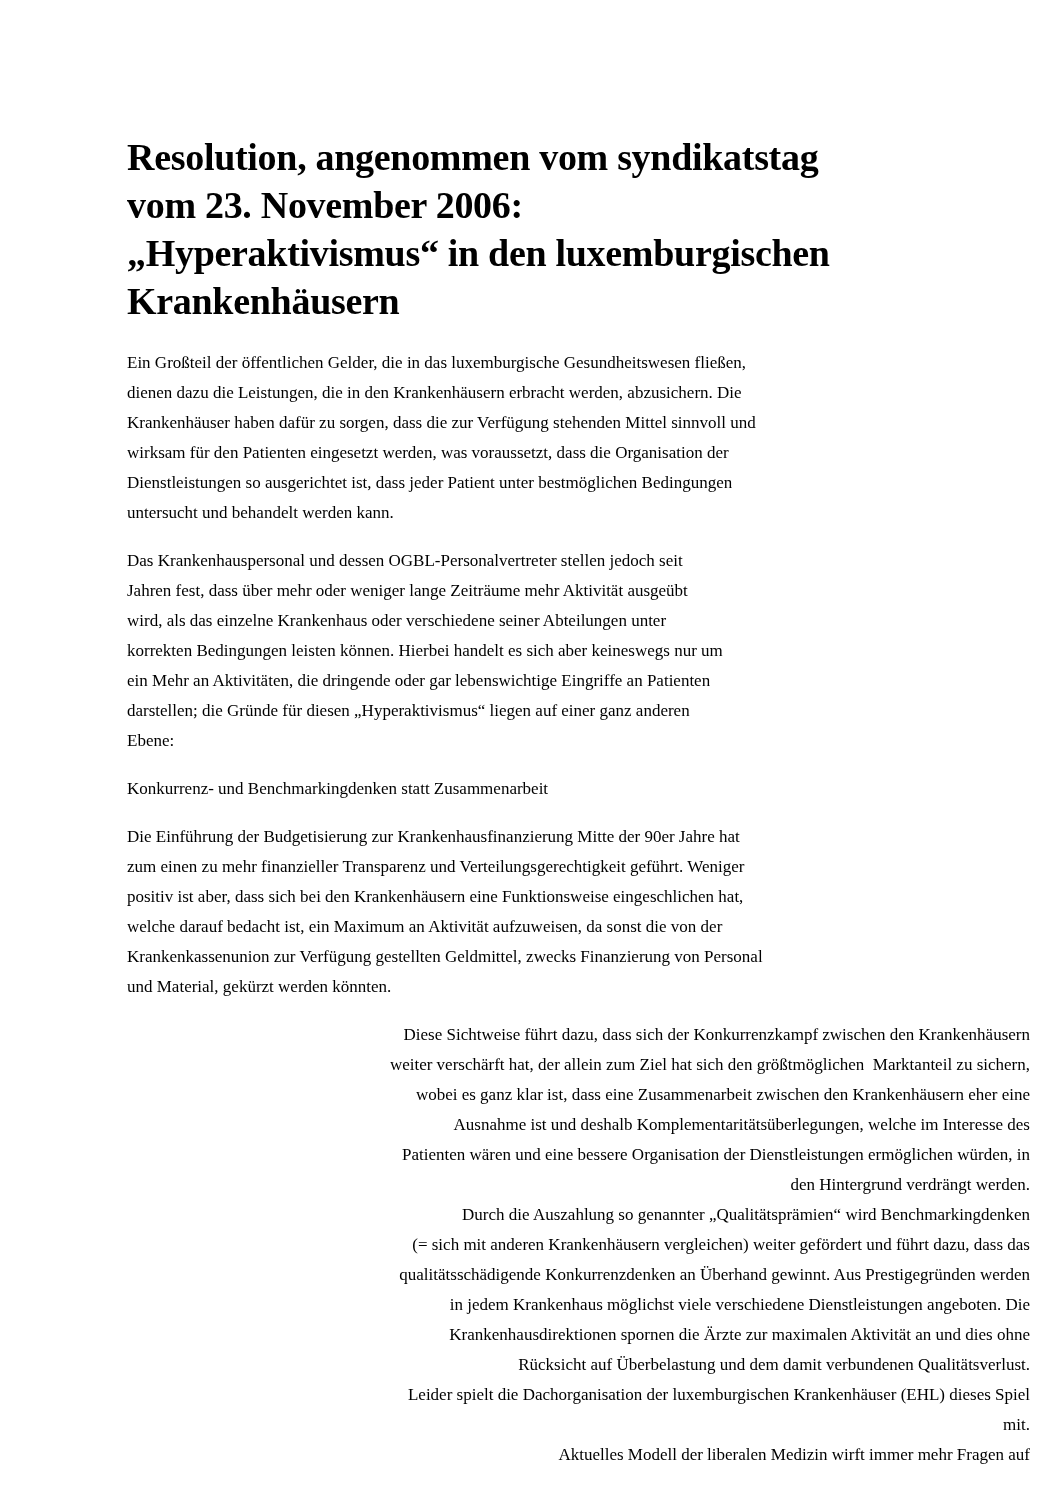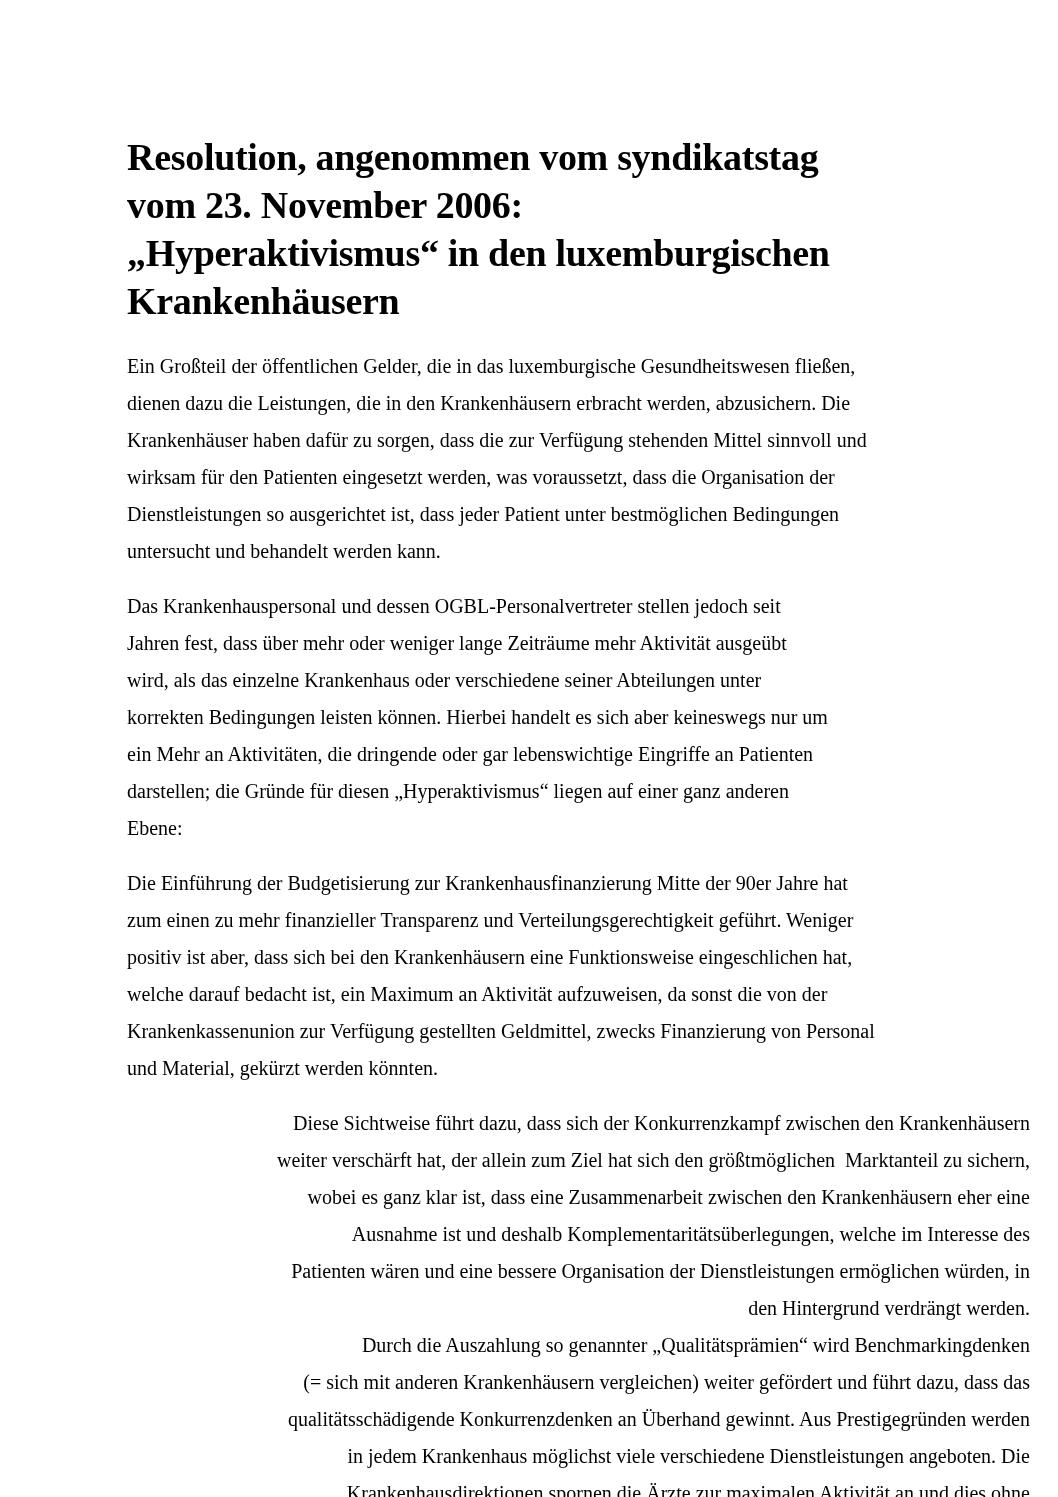--- a/index.html
+++ b/index.html
@@ -21,22 +21,22 @@
   .doc-title {
     margin: 0 0 23px 0;
     font-size: 38px;
     line-height: 48px;
     font-weight: bold;
     white-space: pre-line;
     letter-spacing: -0.3px;
   }
   .para {
     margin: 0 0 18px 0;
-    font-size: 20px;
-    line-height: 37px;
+    font-size: 17px;
+    line-height: 30px;
     font-weight: normal;
     white-space: pre-line;
   }
   .para.bold {
     font-weight: normal;
   }
   .para.m0 {
     margin-bottom: 0;
     text-align: right;
   }
@@ -59,20 +59,21 @@
 untersucht und behandelt werden kann.</p>
 
   <p class="para bold">Das Krankenhauspersonal und dessen OGBL-Personalvertreter stellen jedoch seit
 Jahren fest, dass über mehr oder weniger lange Zeiträume mehr Aktivität ausgeübt
 wird, als das einzelne Krankenhaus oder verschiedene seiner Abteilungen unter
 korrekten Bedingungen leisten können. Hierbei handelt es sich aber keineswegs nur um
 ein Mehr an Aktivitäten, die dringende oder gar lebenswichtige Eingriffe an Patienten
 darstellen; die Gründe für diesen „Hyperaktivismus“ liegen auf einer ganz anderen
 Ebene:</p>
 
+  <h2 class="para bold">Konkurrenz- und Benchmarkingdenken statt Zusammenarbeit</h2>
 
   <p class="para">Die Einführung der Budgetisierung zur Krankenhausfinanzierung Mitte der 90er Jahre hat
 zum einen zu mehr finanzieller Transparenz und Verteilungsgerechtigkeit geführt. Weniger
 positiv ist aber, dass sich bei den Krankenhäusern eine Funktionsweise eingeschlichen hat,
 welche darauf bedacht ist, ein Maximum an Aktivität aufzuweisen, da sonst die von der
 Krankenkassenunion zur Verfügung gestellten Geldmittel, zwecks Finanzierung von Personal
 und Material, gekürzt werden könnten.</p>
 
   <p class="para m0">Diese Sichtweise führt dazu, dass sich der Konkurrenzkampf zwischen den Krankenhäusern
 weiter verschärft hat, der allein zum Ziel hat sich den größtmöglichen&nbsp; Marktanteil zu sichern,
@@ -82,14 +83,15 @@
 den Hintergrund verdrängt werden.
 Durch die Auszahlung so genannter „Qualitätsprämien“ wird Benchmarkingdenken
 (= sich mit anderen Krankenhäusern vergleichen) weiter gefördert und führt dazu, dass das
 qualitätsschädigende Konkurrenzdenken an Überhand gewinnt. Aus Prestigegründen werden
 in jedem Krankenhaus möglichst viele verschiedene Dienstleistungen angeboten. Die
 Krankenhausdirektionen spornen die Ärzte zur maximalen Aktivität an und dies ohne
 Rücksicht auf Überbelastung und dem damit verbundenen Qualitätsverlust.
 Leider spielt die Dachorganisation der luxemburgischen Krankenhäuser (EHL) dieses Spiel
 mit.</p>
 
+  <p class="para bold m0">Aktuelles Modell der liberalen Medizin wirft immer mehr Fragen auf</p>
 
 </div>
 
 </body></html>

